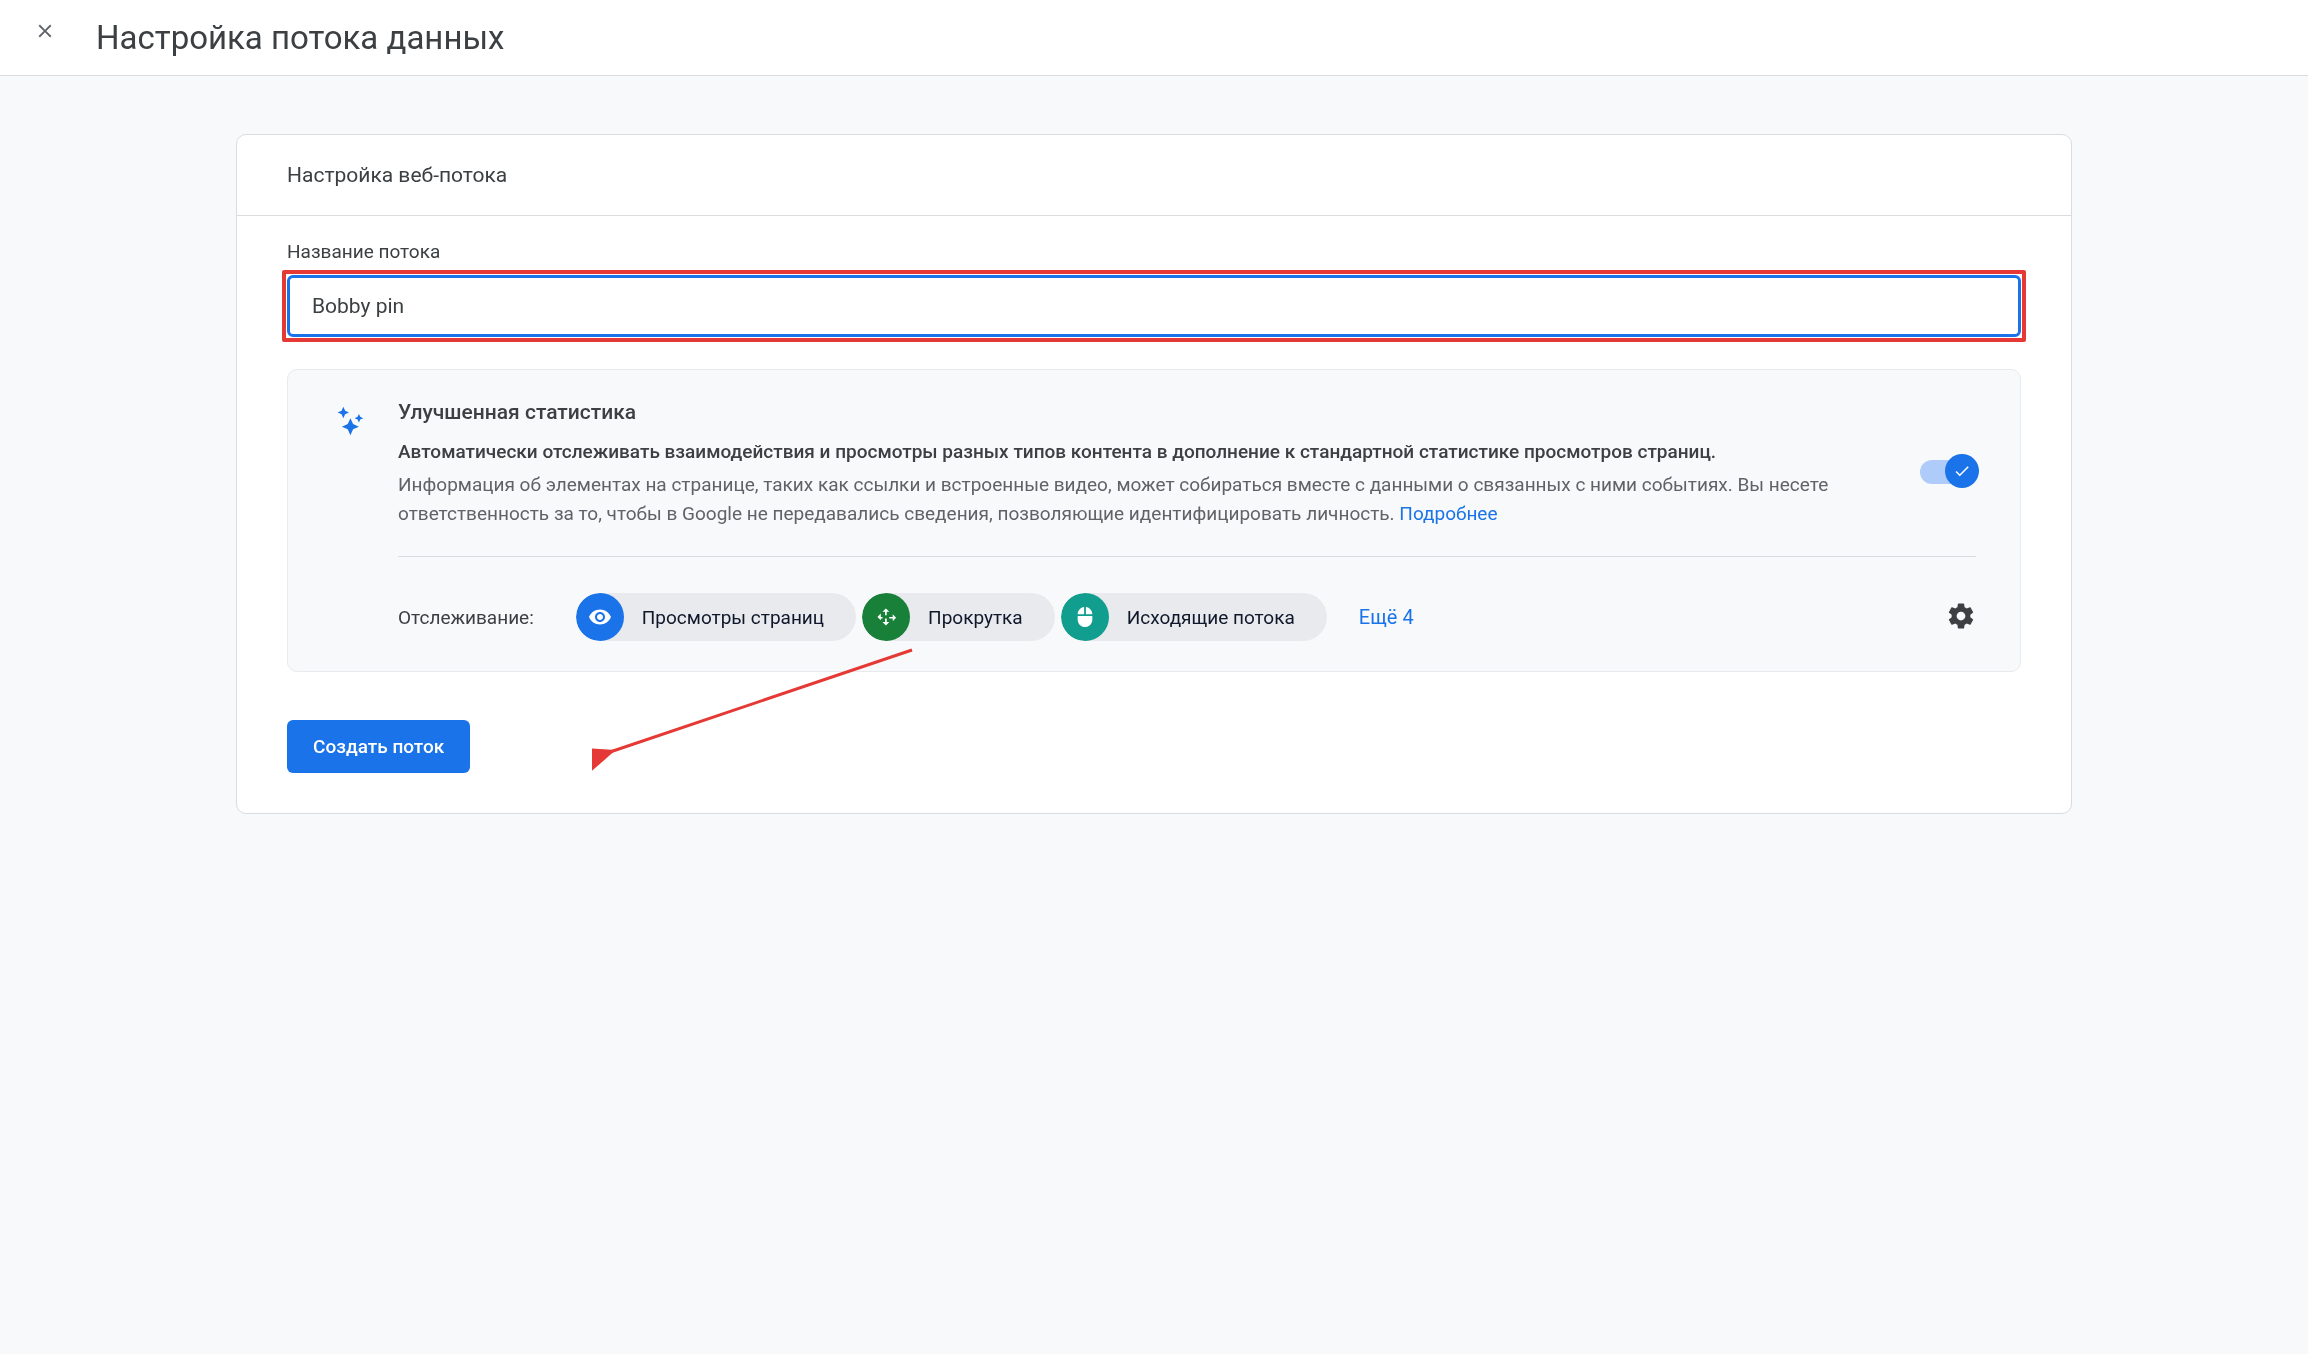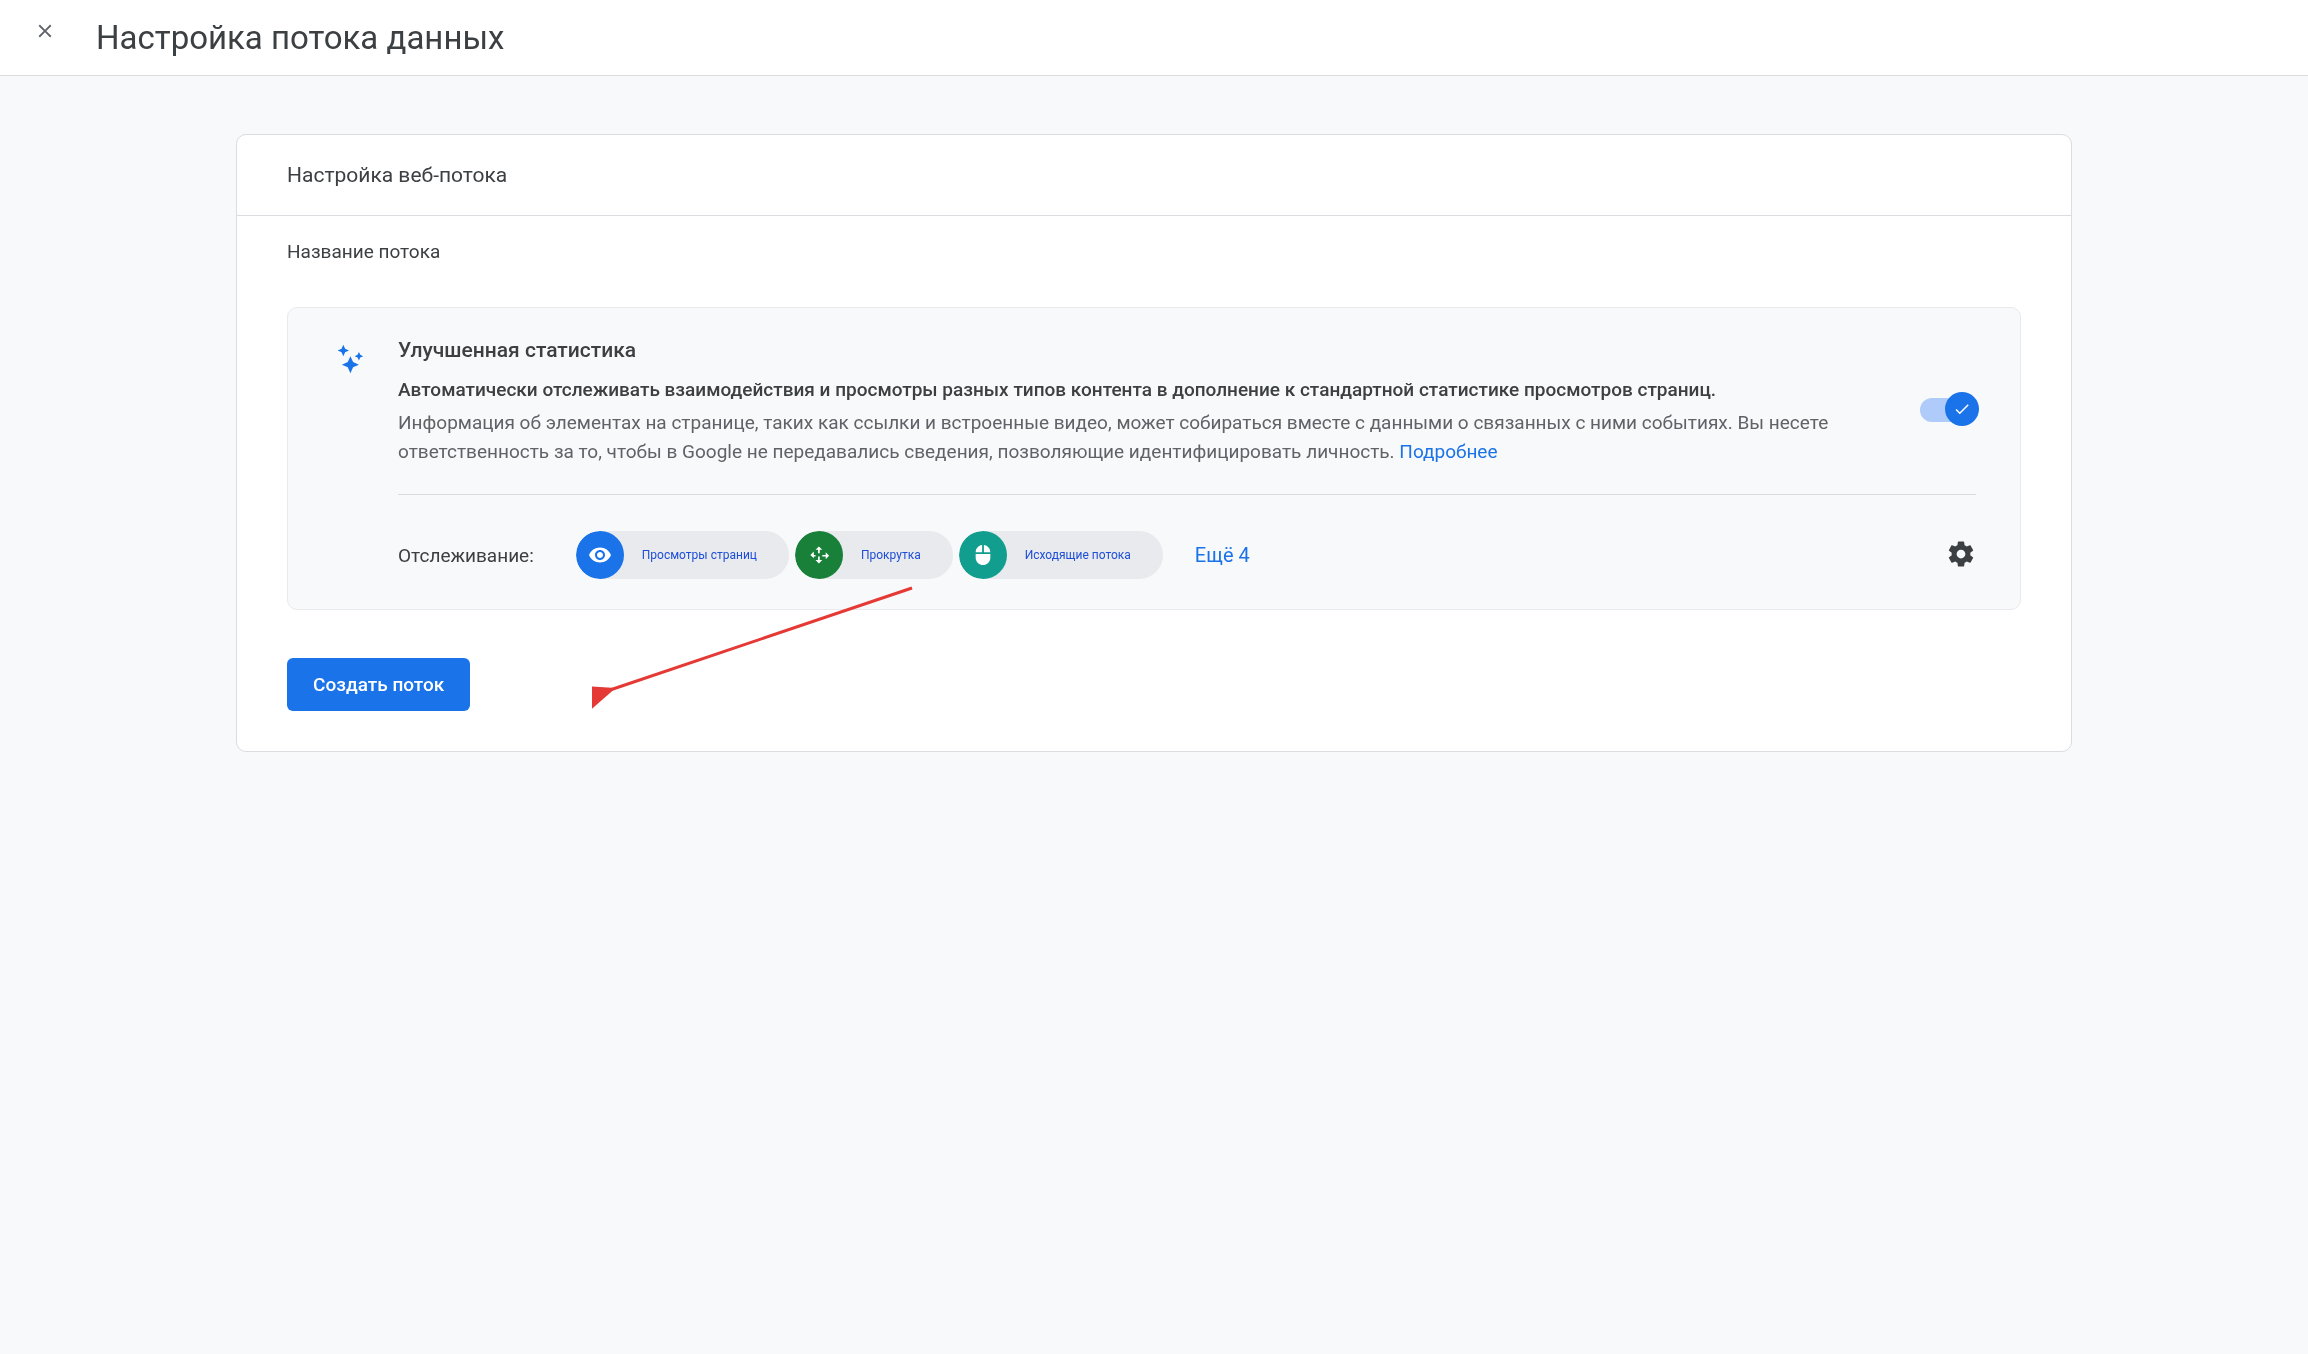--- a/index.html
+++ b/index.html
@@ -222,22 +222,22 @@
       border-radius: 50%;
       display: flex;
       align-items: center;
       justify-content: center;
       flex-shrink: 0;
     }
     .chip-blue { background: #1a73e8; }
     .chip-green { background: #188038; }
     .chip-teal { background: #129e8f; }
     .chip-text {
-      font-size: 12px;
-      color: #1d4ed8;
+      font-size: 19px;
+      color: #0f172a;
       padding: 0 8px 0 18px;
       white-space: nowrap;
     }
     .more-link {
       font-size: 20px;
       color: #1a73e8;
       cursor: pointer;
       margin-left: 26px;
     }
     .gear-icon {
@@ -280,20 +280,24 @@
   <div class="header-title">Настройка потока данных</div>
 </div>
 
 <div class="content">
   <div class="card">
     <div class="card-header">Настройка веб-потока</div>
     <div class="card-body">
       <div class="form-row">
         <div class="form-group">
           <span class="form-label">Название потока</span>
+          <div class="stream-name-wrap">
+            <input class="text-input stream-name-input" type="text" value="Bobby pin" style="">
+            <div class="highlight-box"></div>
+          </div>
         </div>
       </div>
 
       <div class="section">
         <div class="section-top">
           <div class="sparkle-icon">
             <svg width="34" height="34" viewBox="0 0 24 24">
                 <path fill="#1a73e8" d="M19,9l0.94,2.06L22,12l-2.06,0.94L19,15l-0.94-2.06L16,12l2.06-0.94L19,9z M8,4l1.25,2.75L12,8L9.25,9.25L8,12L6.75,9.25 L4,8l2.75-1.25L8,4z M13,12l1.88,4.12L19,18l-4.12,1.88L13,24l-1.88-4.12L7,18l4.12-1.88L13,12z" transform="translate(0,-2)"></path>
               </svg>
           </div>

